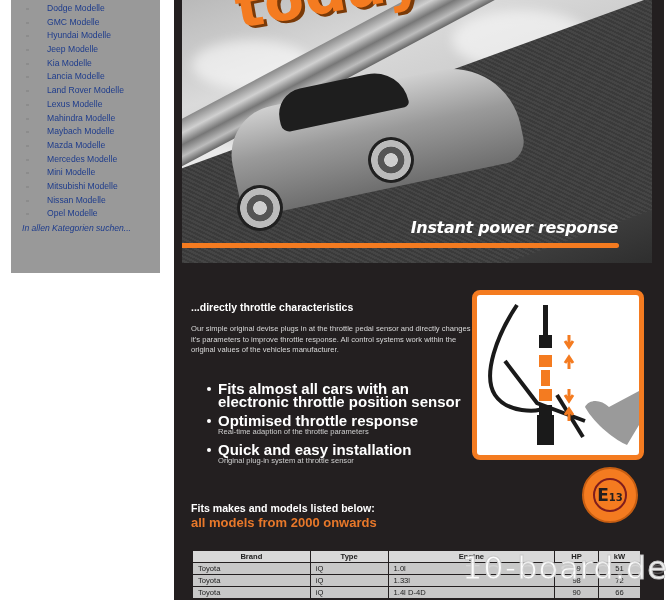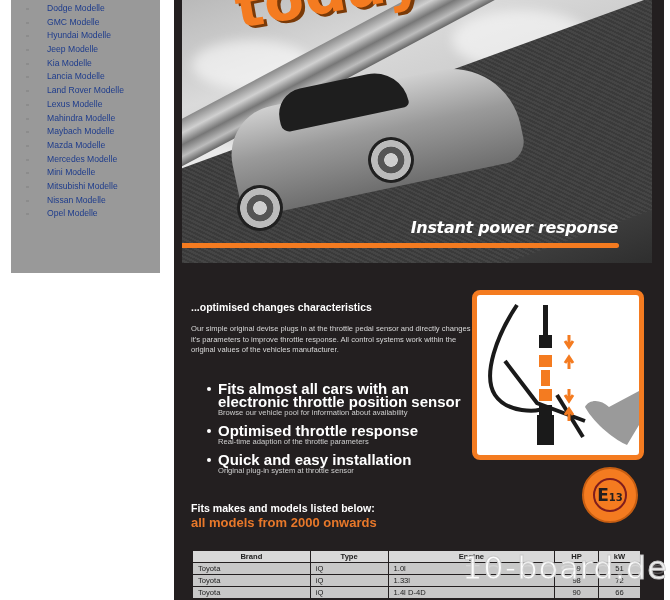--- a/index.html
+++ b/index.html
@@ -82,47 +82,47 @@
       <li class="side-item"><span class="bullet"></span><span>Lexus Modelle</span></li>
       <li class="side-item"><span class="bullet"></span><span>Mahindra Modelle</span></li>
       <li class="side-item"><span class="bullet"></span><span>Maybach Modelle</span></li>
       <li class="side-item"><span class="bullet"></span><span>Mazda Modelle</span></li>
       <li class="side-item"><span class="bullet"></span><span>Mercedes Modelle</span></li>
       <li class="side-item"><span class="bullet"></span><span>Mini Modelle</span></li>
       <li class="side-item"><span class="bullet"></span><span>Mitsubishi Modelle</span></li>
       <li class="side-item"><span class="bullet"></span><span>Nissan Modelle</span></li>
       <li class="side-item"><span class="bullet"></span><span>Opel Modelle</span></li>
     </ul>
+    <div class="side-search">In allen Kategorien suchen...</div>
   </div>
 
   <div class="main">
 
     <div class="hero">
       <div class="cloud" style="left:10px;top:40px;width:120px;height:50px;"></div>
       <div class="cloud" style="left:270px;top:10px;width:140px;height:60px;"></div>
       <div class="cloud" style="left:-10px;top:140px;width:90px;height:60px;"></div>
       <div class="road"></div>
       <div class="rail"></div>
       <div class="car-body"></div>
       <div class="car-window"></div>
       <div class="wheel" style="left:55px;top:185px;"></div>
       <div class="wheel" style="left:186px;top:137px;"></div>
       <div class="headline">today</div>
       <div class="tagline">Instant power response</div>
       <div class="orange-bar"></div>
     </div>
 
-    <div class="section-title">...optimised changes characteristics</div>
+    <div class="section-title">...directly throttle characteristics</div>
     <div class="intro">Our simple original devise plugs in at the throttle pedal sensor and directly changes it's parameters to improve throttle response. All control systems work within the original values of the vehicles manufacturer.</div>
 
     <ul class="features">
       <li class="feature">
         <span class="dot"></span>
         <div class="f-title">Fits almost all cars with an electronic throttle position sensor</div>
-        <div class="f-sub">Browse our vehicle pool for information about availability</div>
       </li>
       <li class="feature">
         <span class="dot"></span>
         <div class="f-title">Optimised throttle response</div>
         <div class="f-sub">Real-time adaption of the throttle parameters</div>
       </li>
       <li class="feature">
         <span class="dot"></span>
         <div class="f-title">Quick and easy installation</div>
         <div class="f-sub">Original plug-in system at throttle sensor</div>

